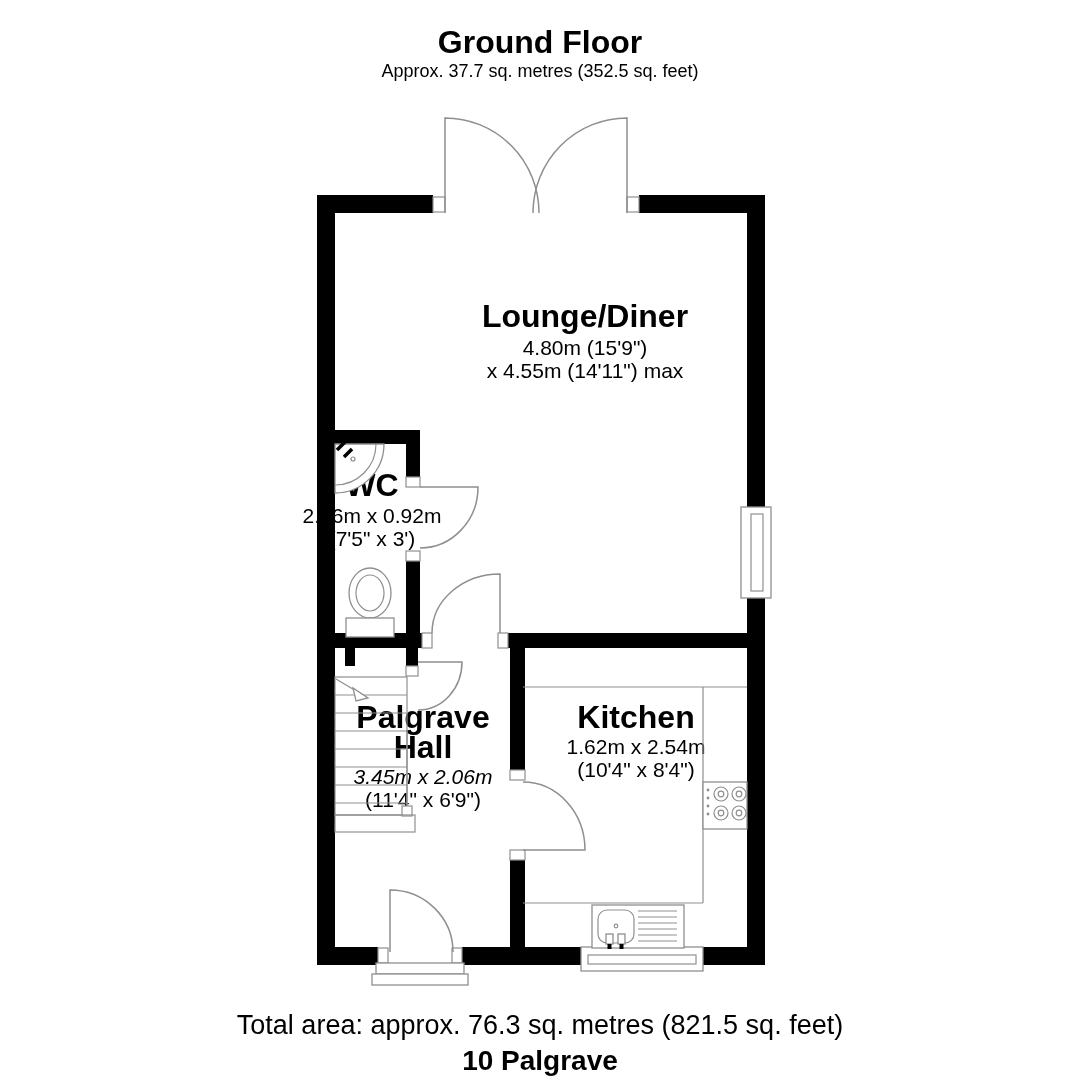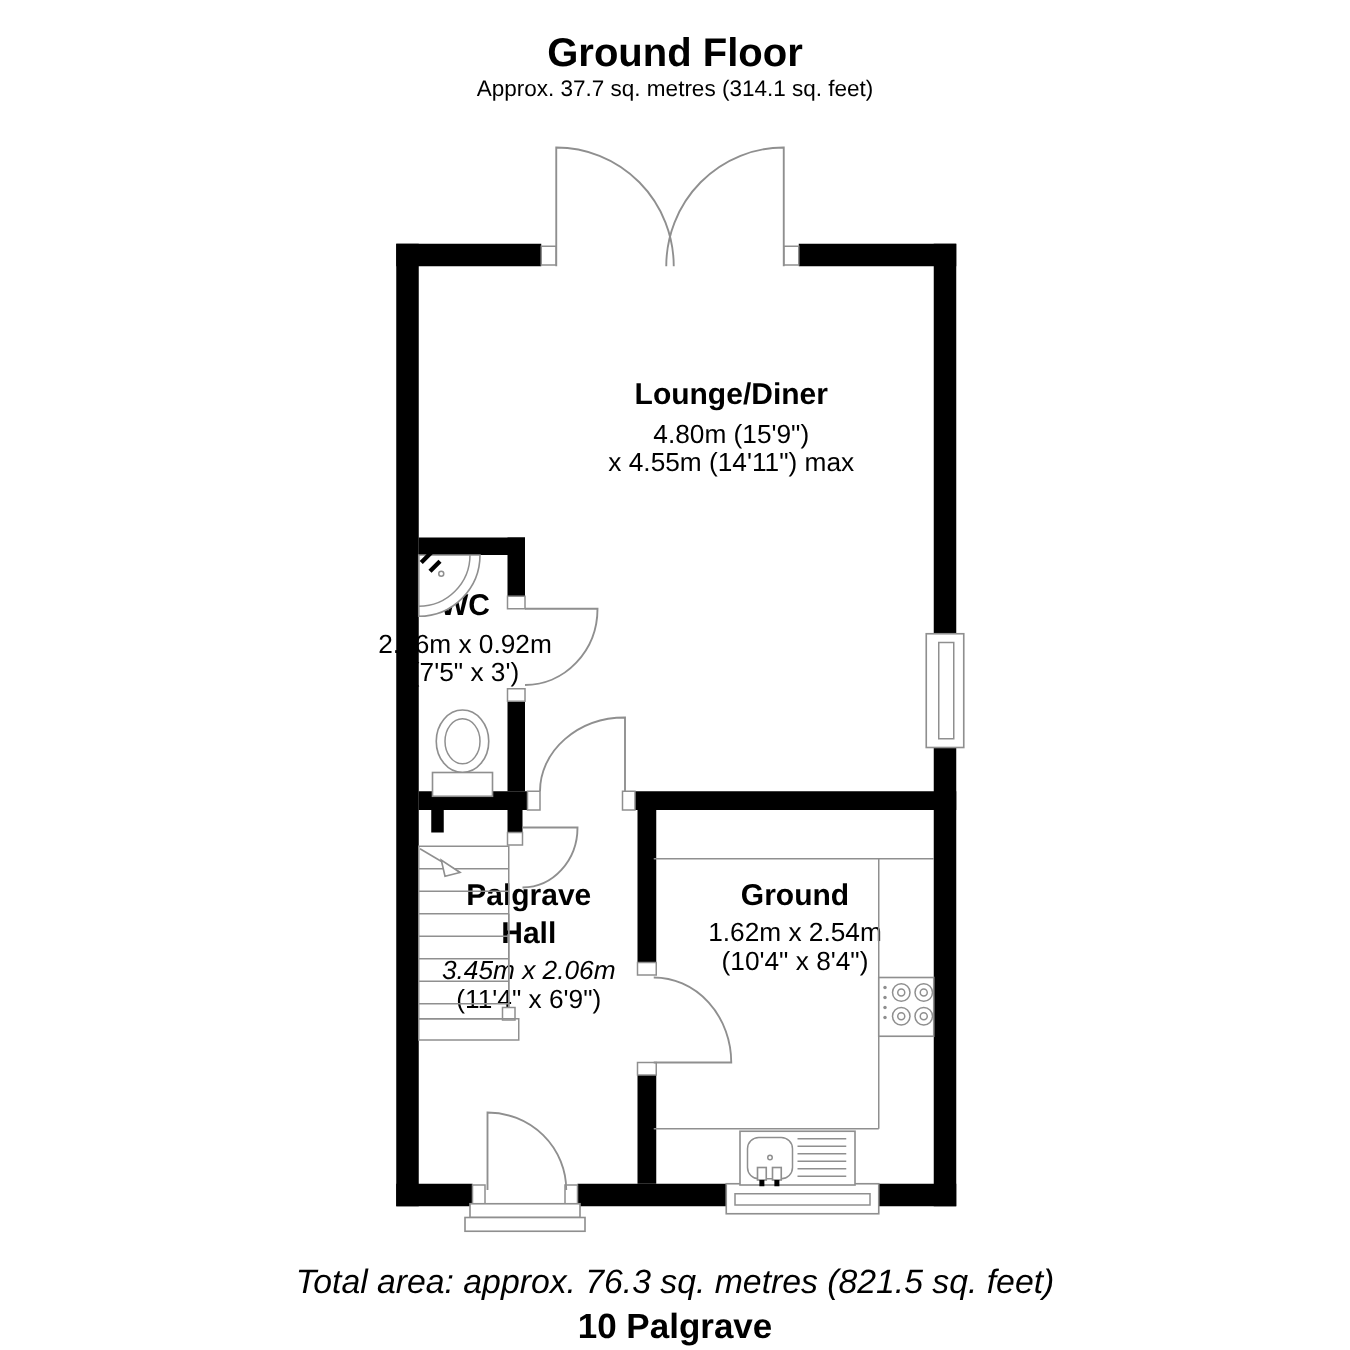--- a/index.html
+++ b/index.html
@@ -6,42 +6,42 @@
     --wall:#000000;
     --line:#8f8f8f;
     --background:#ffffff;
   }
   html,body{margin:0;padding:0;background:var(--background);}
   .canvas{
     position:relative;width:1080px;height:1080px;background:var(--background);
     font-family:"Liberation Sans","DejaVu Sans",sans-serif;color:#000;overflow:hidden;
   }
   .label{position:absolute;transform:translateX(-50%);text-align:center;white-space:nowrap;z-index:1;}
-  .room-name{font-size:24px;font-weight:bold;line-height:30px;}
+  .room-name{font-size:32px;font-weight:bold;line-height:30px;}
   .room-dim{font-size:21px;line-height:23px;}
   .title{font-size:32px;font-weight:bold;line-height:36px;}
   .subtitle{font-size:18px;line-height:22px;}
   .footer-total{font-size:27px;line-height:30px;}
   .footer-address{font-size:28px;font-weight:bold;line-height:32px;}
   svg.plan{position:absolute;left:0;top:0;z-index:2;pointer-events:none;}
   .wall{fill:var(--wall);}
   .jamb{fill:#fff;stroke:var(--line);stroke-width:1.2px;}
   .ln{fill:none;stroke:var(--line);stroke-width:1.5px;}
   .fx{fill:#fff;stroke:var(--line);stroke-width:1.3px;}
   .fxs{fill:none;stroke:var(--line);stroke-width:1.2px;}
   .tap{stroke:#000;stroke-width:3.5px;}
   .dot{fill:var(--line);}
 </style>
 </head>
 <body>
 
 <div class="canvas">
 
   <div class="label title" style="left:540px;top:24px;">Ground Floor</div>
-  <div class="label subtitle" style="left:540px;top:60px;">Approx. 37.7 sq. metres (314.1 sq. feet)</div>
+  <div class="label subtitle" style="left:540px;top:60px;">Approx. 37.7 sq. metres (352.5 sq. feet)</div>
 
   <div class="label" style="left:585px;top:301px;">
     <div class="room-name">Lounge/Diner</div>
     <div class="room-dim" style="margin-top:5px;">4.80m (15'9")</div>
     <div class="room-dim">x 4.55m (14'11") max</div>
   </div>
 
   <div class="label" style="left:372px;top:470px;">
     <div class="room-name">WC</div>
     <div class="room-dim" style="margin-top:4px;">2.26m x 0.92m</div>
@@ -49,26 +49,26 @@
   </div>
 
   <div class="label" style="left:423px;top:702px;">
     <div class="room-name">Palgrave</div>
     <div class="room-name">Hall</div>
     <div class="room-dim" style="margin-top:3px;font-style:italic;">3.45m x 2.06m</div>
     <div class="room-dim">(11'4" x 6'9")</div>
   </div>
 
   <div class="label" style="left:636px;top:702px;">
-    <div class="room-name">Ground</div>
+    <div class="room-name">Kitchen</div>
     <div class="room-dim" style="margin-top:3px;">1.62m x 2.54m</div>
     <div class="room-dim">(10'4" x 8'4")</div>
   </div>
 
-  <div class="label footer-total" style="left:540px;top:1010px;font-style:italic;">Total area: approx. 76.3 sq. metres (821.5 sq. feet)</div>
+  <div class="label footer-total" style="left:540px;top:1010px;">Total area: approx. 76.3 sq. metres (821.5 sq. feet)</div>
   <div class="label footer-address" style="left:540px;top:1045px;">10 Palgrave</div>
 
   <svg class="plan" width="1080" height="1080" viewBox="0 0 1080 1080">
 
     <g>
       <rect class="wall" x="317" y="195" width="18" height="770"></rect>
       <rect class="wall" x="317" y="195" width="116" height="18"></rect>
       <rect class="wall" x="639" y="195" width="126" height="18"></rect>
       <rect class="wall" x="747" y="195" width="18" height="770"></rect>
       <rect class="wall" x="317" y="947" width="61" height="18"></rect>

